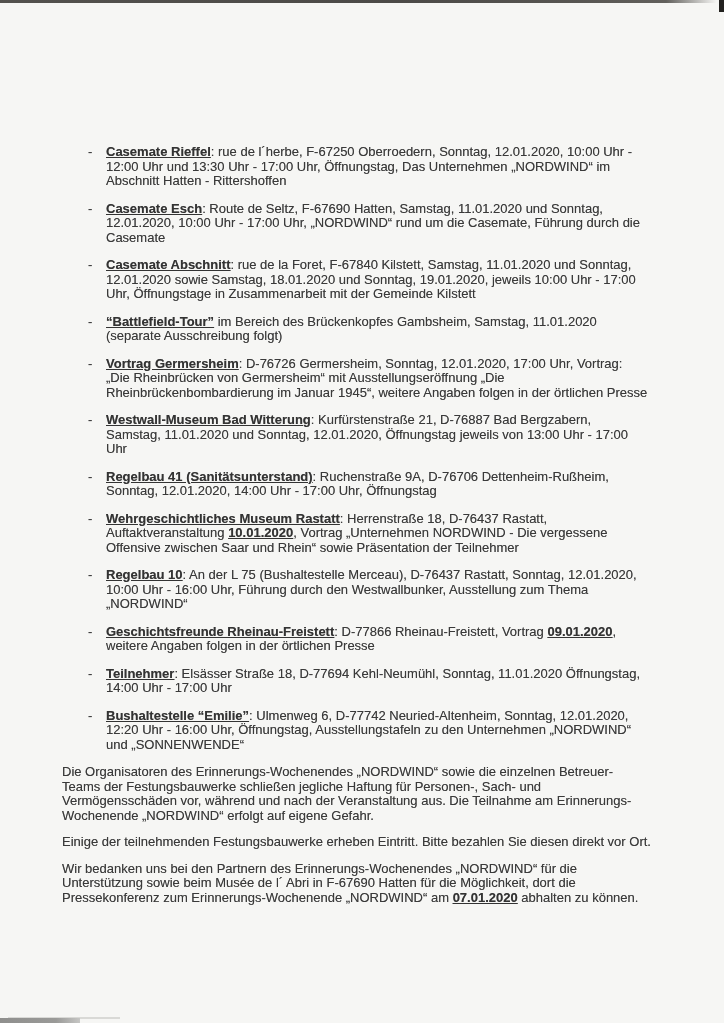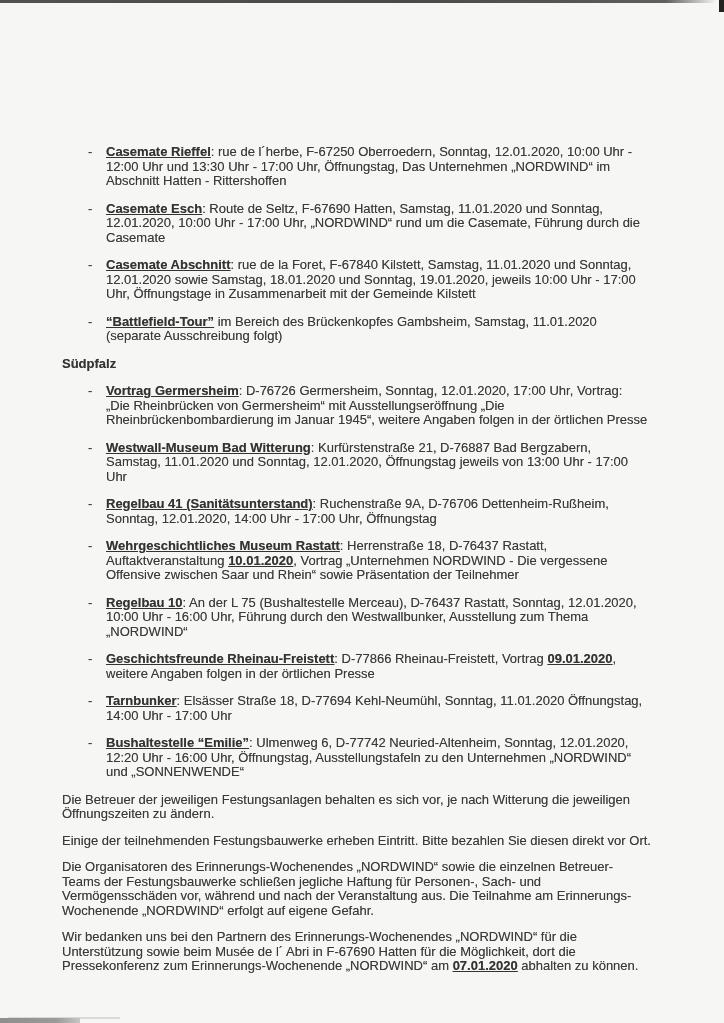--- a/index.html
+++ b/index.html
@@ -105,21 +105,20 @@
         <span class="dash">-</span>
         <span class="btext"><b>Casemate Abschnitt</b><span>: rue de la Foret, F-67840 Kilstett, Samstag, 11.01.2020 und Sonntag,
 12.01.2020 sowie Samstag, 18.01.2020 und Sonntag, 19.01.2020, jeweils 10:00 Uhr - 17:00
 Uhr, Öffnungstage in Zusammenarbeit mit der Gemeinde Kilstett</span></span>
       </div>
       <div class="bullet">
         <span class="dash">-</span>
         <span class="btext"><b>“Battlefield-Tour”</b><span> im Bereich des Brückenkopfes Gambsheim, Samstag, 11.01.2020
 (separate Ausschreibung folgt)</span></span>
       </div>
-      <div class="heading">Südpfalz</div>
       <div class="bullet">
         <span class="dash">-</span>
         <span class="btext"><b>Vortrag Germersheim</b><span>: D-76726 Germersheim, Sonntag, 12.01.2020, 17:00 Uhr, Vortrag:
 „Die Rheinbrücken von Germersheim“ mit Ausstellungseröffnung „Die
 Rheinbrückenbombardierung im Januar 1945“, weitere Angaben folgen in der örtlichen Presse</span></span>
       </div>
       <div class="bullet">
         <span class="dash">-</span>
         <span class="btext"><b>Westwall-Museum Bad Witterung</b><span>: Kurfürstenstraße 21, D-76887 Bad Bergzabern,
 Samstag, 11.01.2020 und Sonntag, 12.01.2020, Öffnungstag jeweils von 13:00 Uhr - 17:00
@@ -142,41 +141,37 @@
 10:00 Uhr - 16:00 Uhr, Führung durch den Westwallbunker, Ausstellung zum Thema
 „NORDWIND“</span></span>
       </div>
       <div class="bullet">
         <span class="dash">-</span>
         <span class="btext"><b>Geschichtsfreunde Rheinau-Freistett</b><span>: D-77866 Rheinau-Freistett, Vortrag </span><b>09.01.2020</b><span>,
 weitere Angaben folgen in der örtlichen Presse</span></span>
       </div>
       <div class="bullet">
         <span class="dash">-</span>
-        <span class="btext"><b>Tarnbunker</b><span>: Elsässer Straße 18, D-77694 Kehl-Neumühl, Sonntag, 11.01.2020 Öffnungstag,
+        <span class="btext"><b>Teilnehmer</b><span>: Elsässer Straße 18, D-77694 Kehl-Neumühl, Sonntag, 11.01.2020 Öffnungstag,
 14:00 Uhr - 17:00 Uhr</span></span>
       </div>
       <div class="bullet">
         <span class="dash">-</span>
         <span class="btext"><b>Bushaltestelle “Emilie”</b><span>: Ulmenweg 6, D-77742 Neuried-Altenheim, Sonntag, 12.01.2020,
 12:20 Uhr - 16:00 Uhr, Öffnungstag, Ausstellungstafeln zu den Unternehmen „NORDWIND“
 und „SONNENWENDE“</span></span>
       </div>
       <div class="para">
-        <span class="ptext"><span>Die Betreuer der jeweiligen Festungsanlagen behalten es sich vor, je nach Witterung die jeweiligen
-Öffnungszeiten zu ändern.</span></span>
-      </div>
-      <div class="para">
-        <span class="ptext"><span>Einige der teilnehmenden Festungsbauwerke erheben Eintritt. Bitte bezahlen Sie diesen direkt vor Ort.</span></span>
-      </div>
-      <div class="para">
         <span class="ptext"><span>Die Organisatoren des Erinnerungs-Wochenendes „NORDWIND“ sowie die einzelnen Betreuer-
 Teams der Festungsbauwerke schließen jegliche Haftung für Personen-, Sach- und
 Vermögensschäden vor, während und nach der Veranstaltung aus. Die Teilnahme am Erinnerungs-
 Wochenende „NORDWIND“ erfolgt auf eigene Gefahr.</span></span>
+      </div>
+      <div class="para">
+        <span class="ptext"><span>Einige der teilnehmenden Festungsbauwerke erheben Eintritt. Bitte bezahlen Sie diesen direkt vor Ort.</span></span>
       </div>
       <div class="para">
         <span class="ptext"><span>Wir bedanken uns bei den Partnern des Erinnerungs-Wochenendes „NORDWIND“ für die
 Unterstützung sowie beim Musée de l´ Abri in F-67690 Hatten für die Möglichkeit, dort die
 Pressekonferenz zum Erinnerungs-Wochenende „NORDWIND“ am </span><b>07.01.2020</b><span> abhalten zu können.</span></span>
       </div>
     </div>
 </div>
 
 </body></html>

